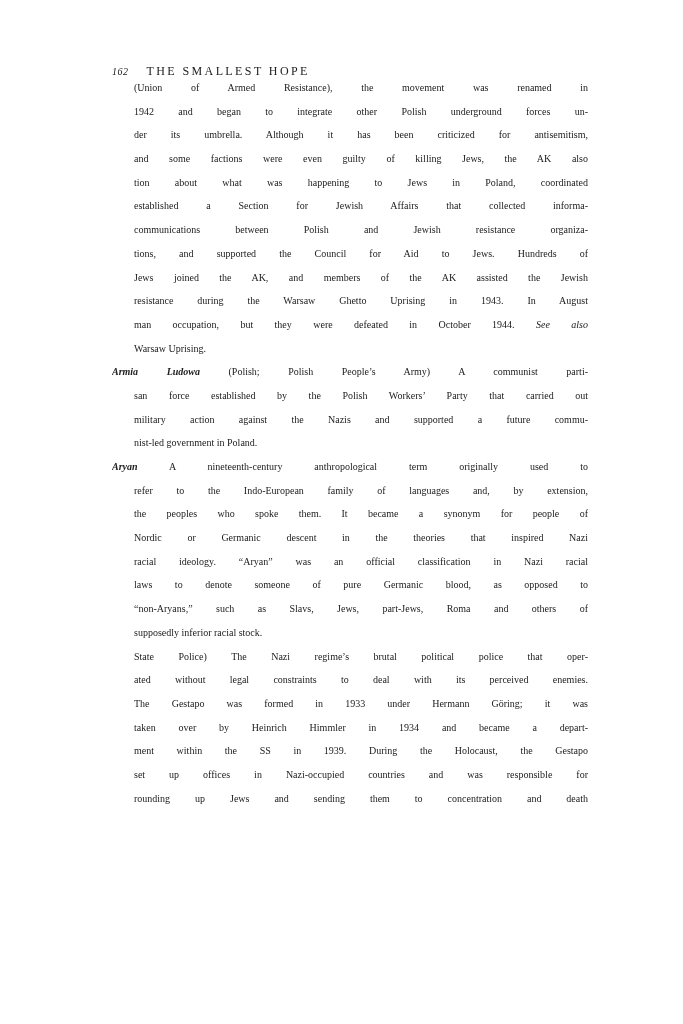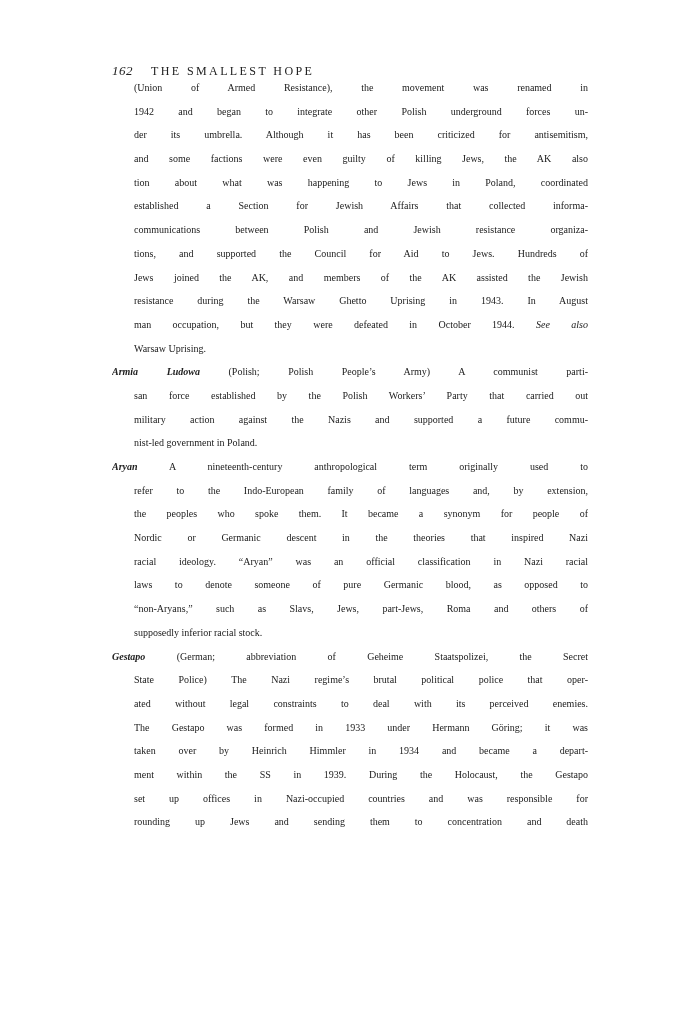--- a/index.html
+++ b/index.html
@@ -14,21 +14,21 @@
   }
   .running-header {
     position: absolute;
     left: 112px;
     top: 62px;
     height: 15px;
     line-height: 15px;
     white-space: nowrap;
   }
   .pagenum {
-    font-size: 13px;
+    font-size: 10px;
     letter-spacing: 0.5px;
     font-feature-settings: "onum" 1;
     font-style: italic;
   }
   .runtitle {
     font-size: 12px;
     letter-spacing: 2.4px;
     margin-left: 18px;
   }
   .text-block {
@@ -88,21 +88,20 @@
         <div class="line"><span class="b">Aryan</span><span> A nineteenth-century anthropological term originally used to</span></div>
         <div class="line ind"><span>refer to the Indo-European family of languages and, by extension,</span></div>
         <div class="line ind"><span>the peoples who spoke them. It became a synonym for people of</span></div>
         <div class="line ind"><span>Nordic or Germanic descent in the theories that inspired Nazi</span></div>
         <div class="line ind"><span>racial ideology. “Aryan” was an official classification in Nazi racial</span></div>
         <div class="line ind"><span>laws to denote someone of pure Germanic blood, as opposed to</span></div>
         <div class="line ind"><span>“non-Aryans,” such as Slavs, Jews, part-Jews, Roma and others of</span></div>
         <div class="line ind nj"><span>supposedly inferior racial stock.</span></div>
       </div>
       <div class="para">
-        <div class="line"><span class="b">Gestapo</span><span> (German; abbreviation of Geheime Staatspolizei, the Secret</span></div>
         <div class="line ind"><span>State Police) The Nazi regime’s brutal political police that oper-</span></div>
         <div class="line ind"><span>ated without legal constraints to deal with its perceived enemies.</span></div>
         <div class="line ind"><span>The Gestapo was formed in 1933 under Hermann Göring; it was</span></div>
         <div class="line ind"><span>taken over by Heinrich Himmler in 1934 and became a depart-</span></div>
         <div class="line ind"><span>ment within the SS in 1939. During the Holocaust, the Gestapo</span></div>
         <div class="line ind"><span>set up offices in Nazi-occupied countries and was responsible for</span></div>
         <div class="line ind"><span>rounding up Jews and sending them to concentration and death</span></div>
       </div>
     </div>
 </div>

